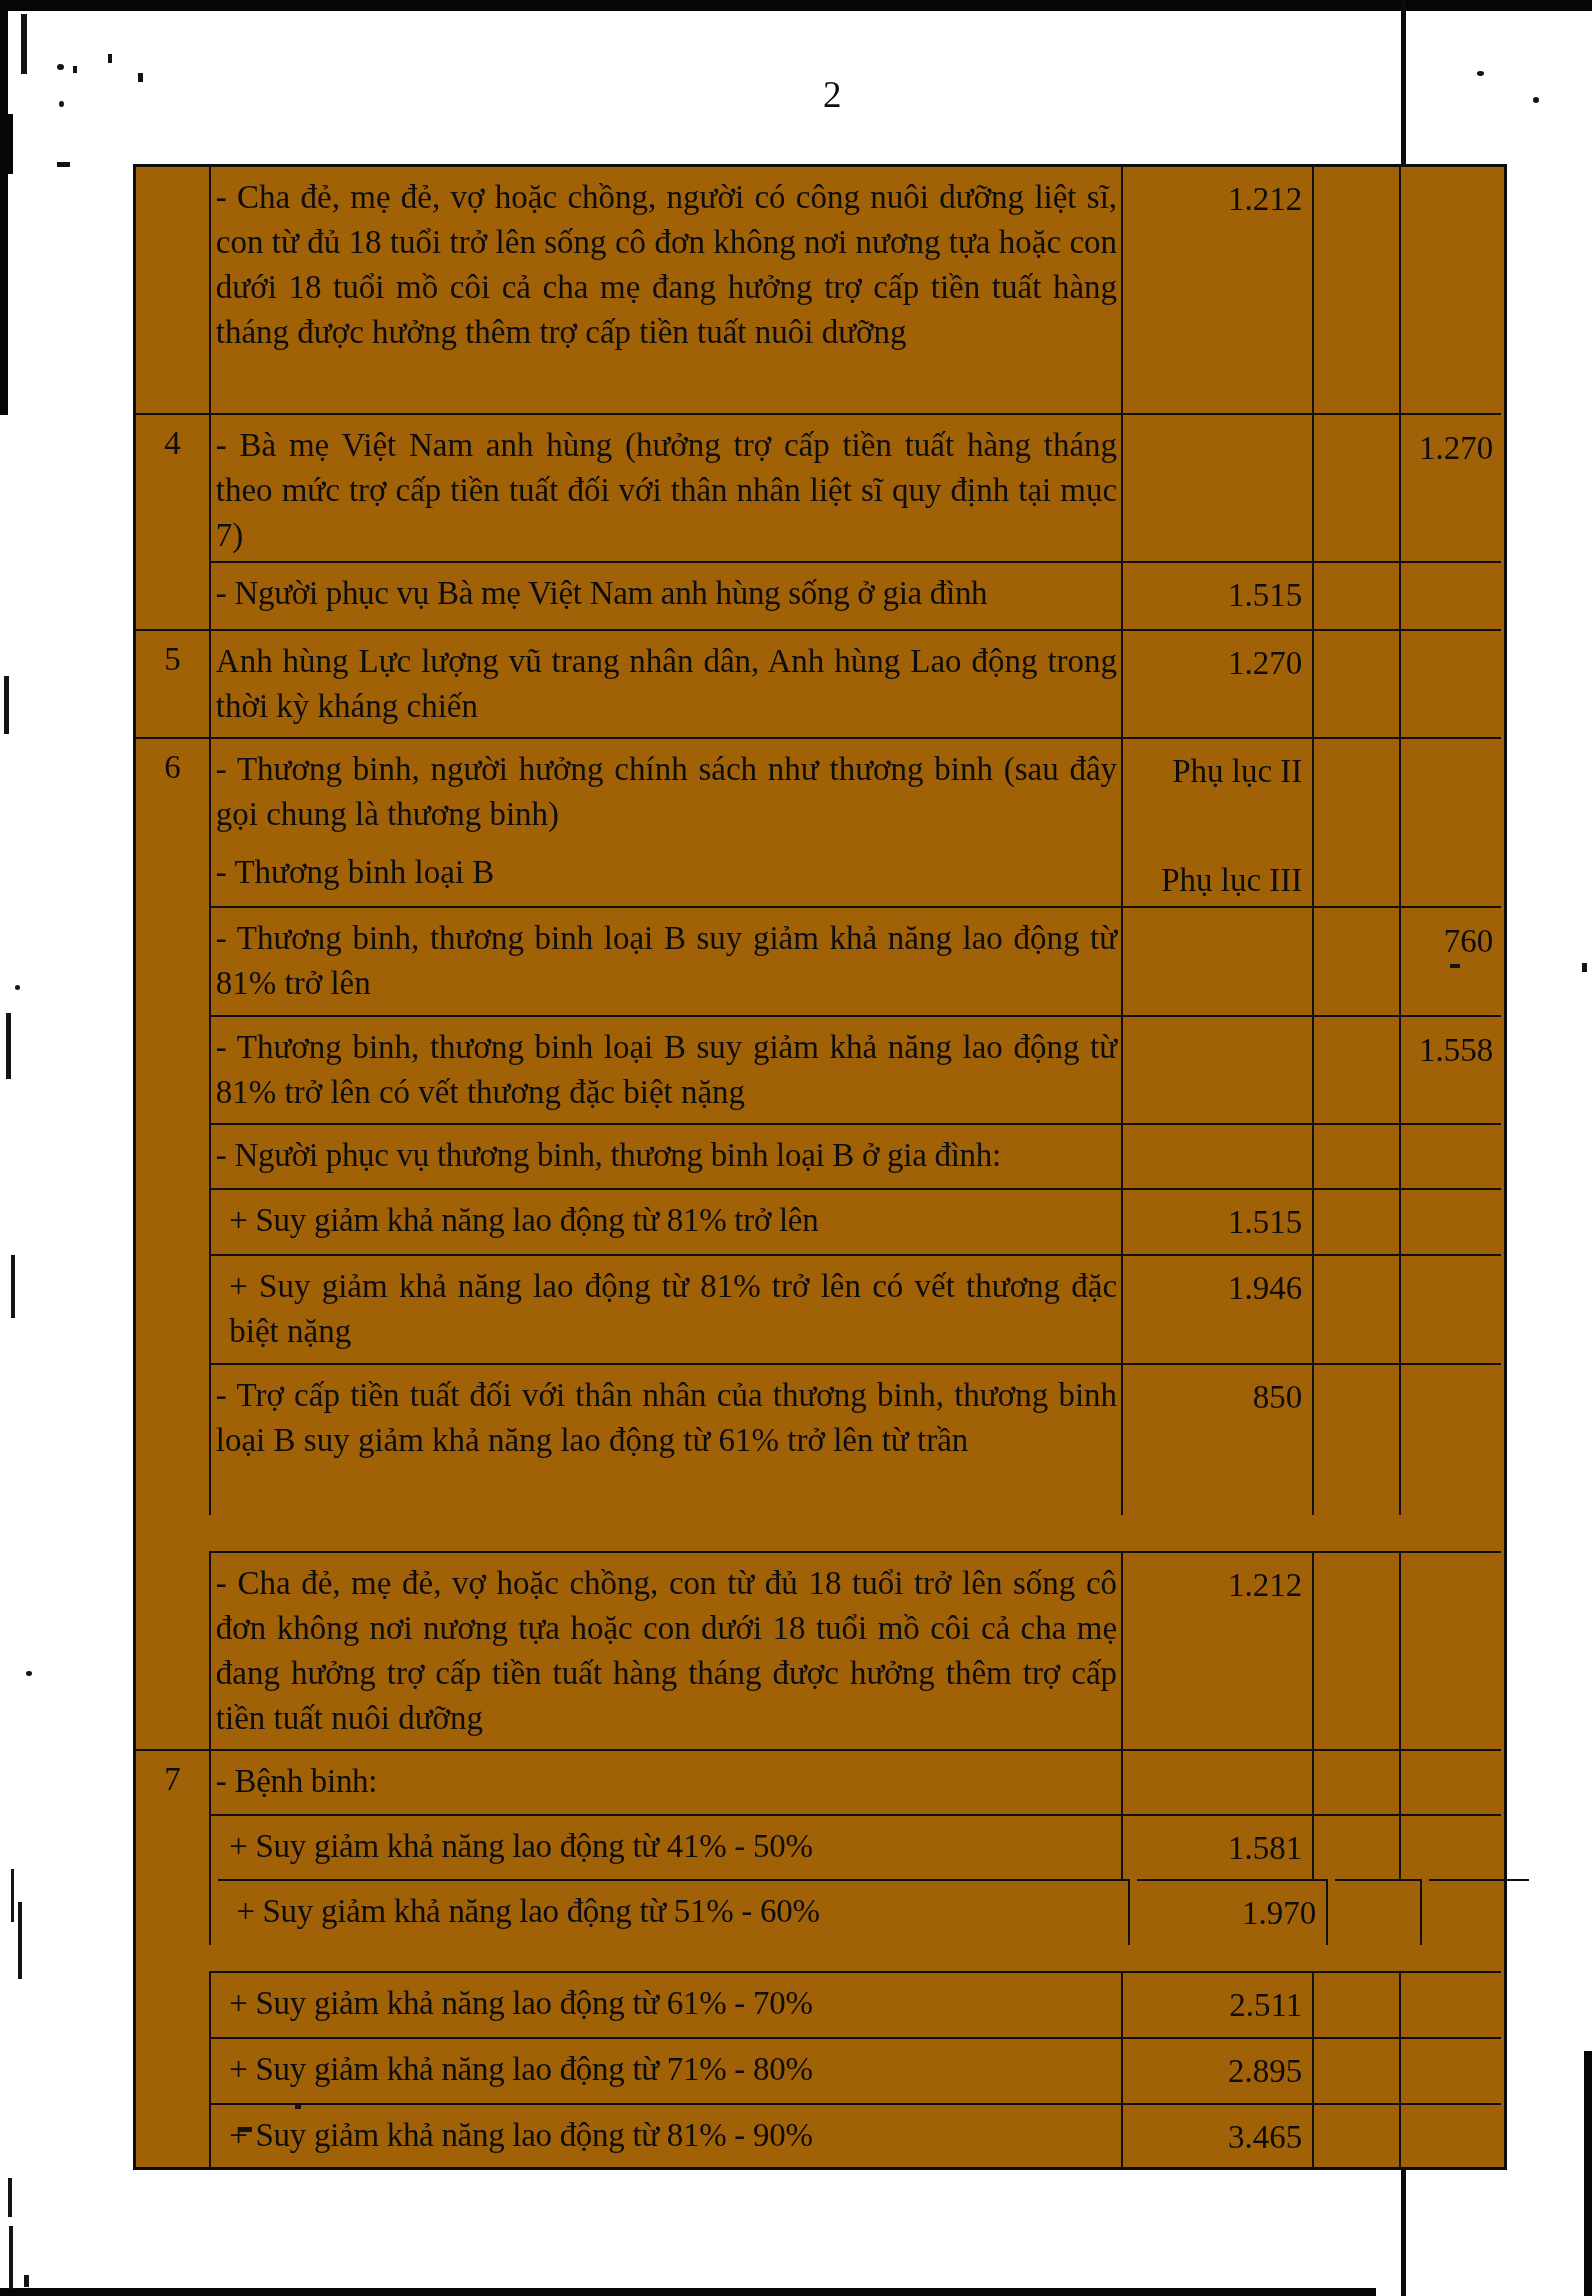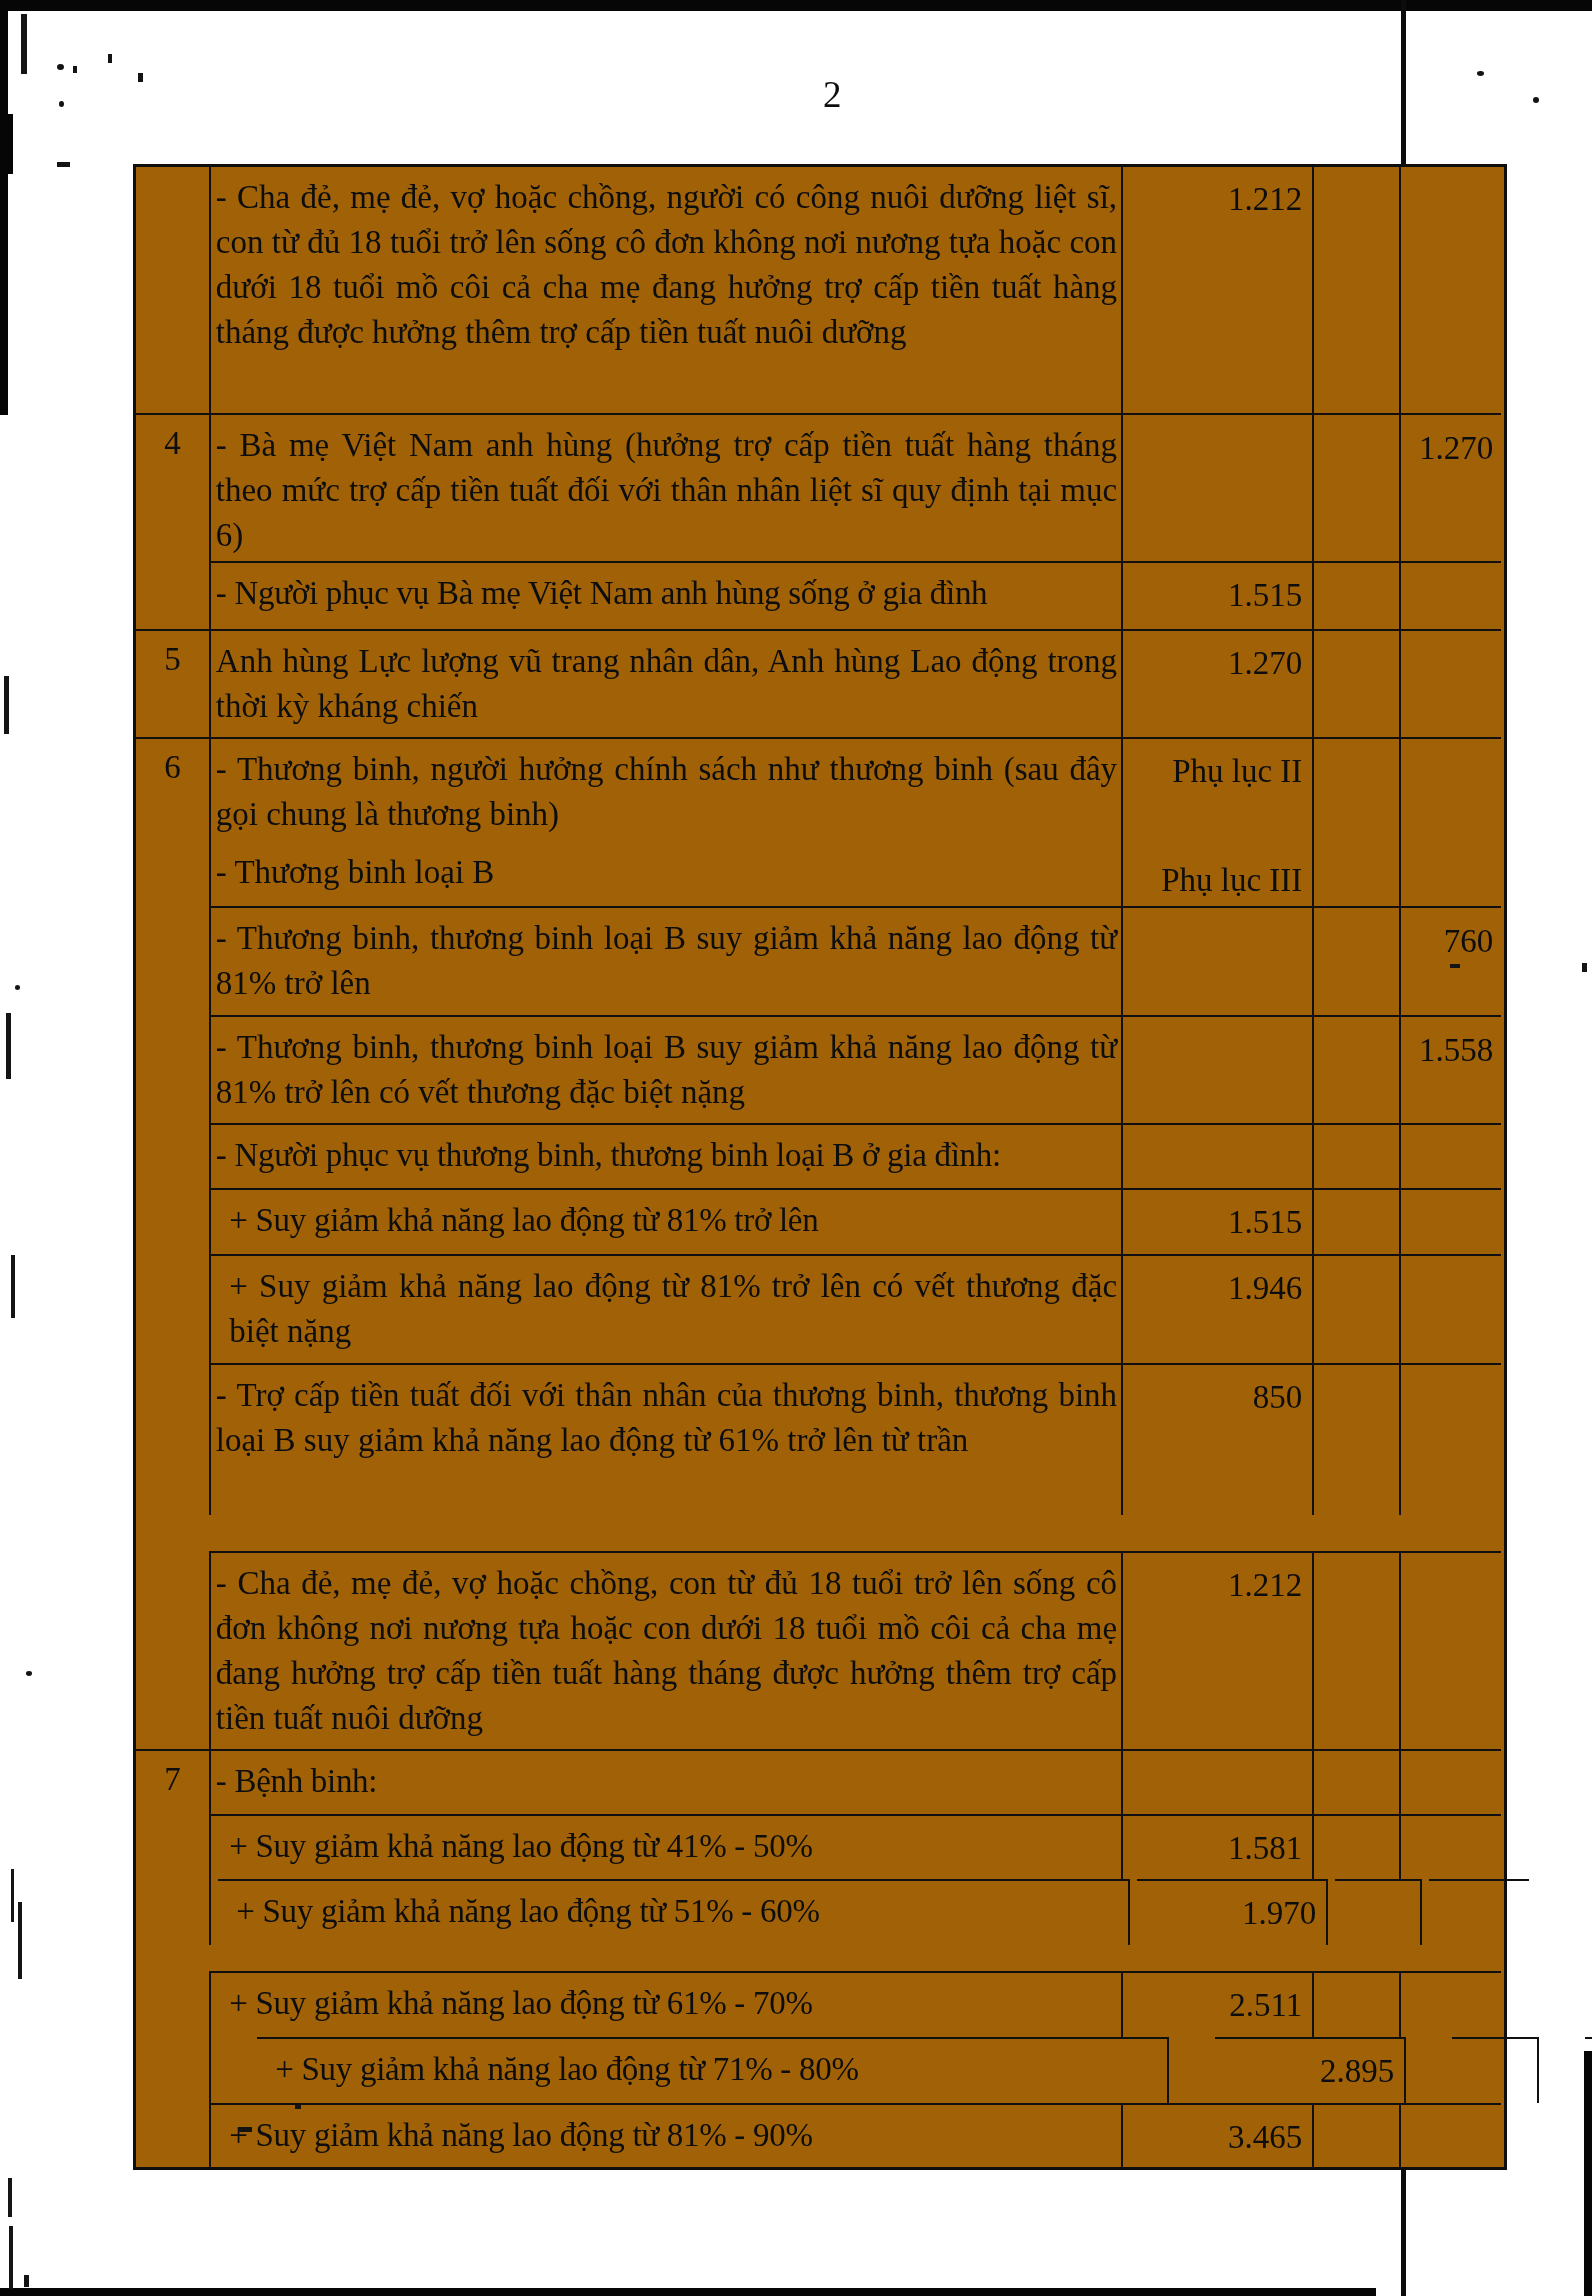--- a/index.html
+++ b/index.html
@@ -81,21 +81,21 @@
     <div class="cell c-v1">
       <div class="v1a">1.212</div>
 
     </div>
     <div class="cell c-v2"></div>
     <div class="cell c-v3"></div>
   </div>
       <div class="row" style="min-height: 148px;">
     <div class="cell c-num">4</div>
     <div class="cell c-desc">
-      <div class="para p1">- Bà mẹ Việt Nam anh hùng (hưởng trợ cấp tiền tuất hàng tháng theo mức trợ cấp tiền tuất đối với thân nhân liệt sĩ quy định tại mục 6)</div>
+      <div class="para p1">- Bà mẹ Việt Nam anh hùng (hưởng trợ cấp tiền tuất hàng tháng theo mức trợ cấp tiền tuất đối với thân nhân liệt sĩ quy định tại mục 7)</div>
 
     </div>
     <div class="cell c-v1">
       
       
     </div>
     <div class="cell c-v2"></div>
     <div class="cell c-v3">1.270</div>
   </div>
       <div class="row cont nw" style="min-height: 68px;">
@@ -273,21 +273,21 @@
       <div class="para p1">+ Suy giảm khả năng lao động từ 61% - 70%</div>
 
     </div>
     <div class="cell c-v1">
       <div class="v1a">2.511</div>
 
     </div>
     <div class="cell c-v2"></div>
     <div class="cell c-v3"></div>
   </div>
-      <div class="row cont nw" style="min-height: 66px; gap: 46px;">
+      <div class="row cont nw" style="min-height: 66px;">
     <div class="cell c-num"></div>
     <div class="cell c-desc indent">
       <div class="para p1">+ Suy giảm khả năng lao động từ 71% - 80%</div>
 
     </div>
     <div class="cell c-v1">
       <div class="v1a">2.895</div>
 
     </div>
     <div class="cell c-v2"></div>

